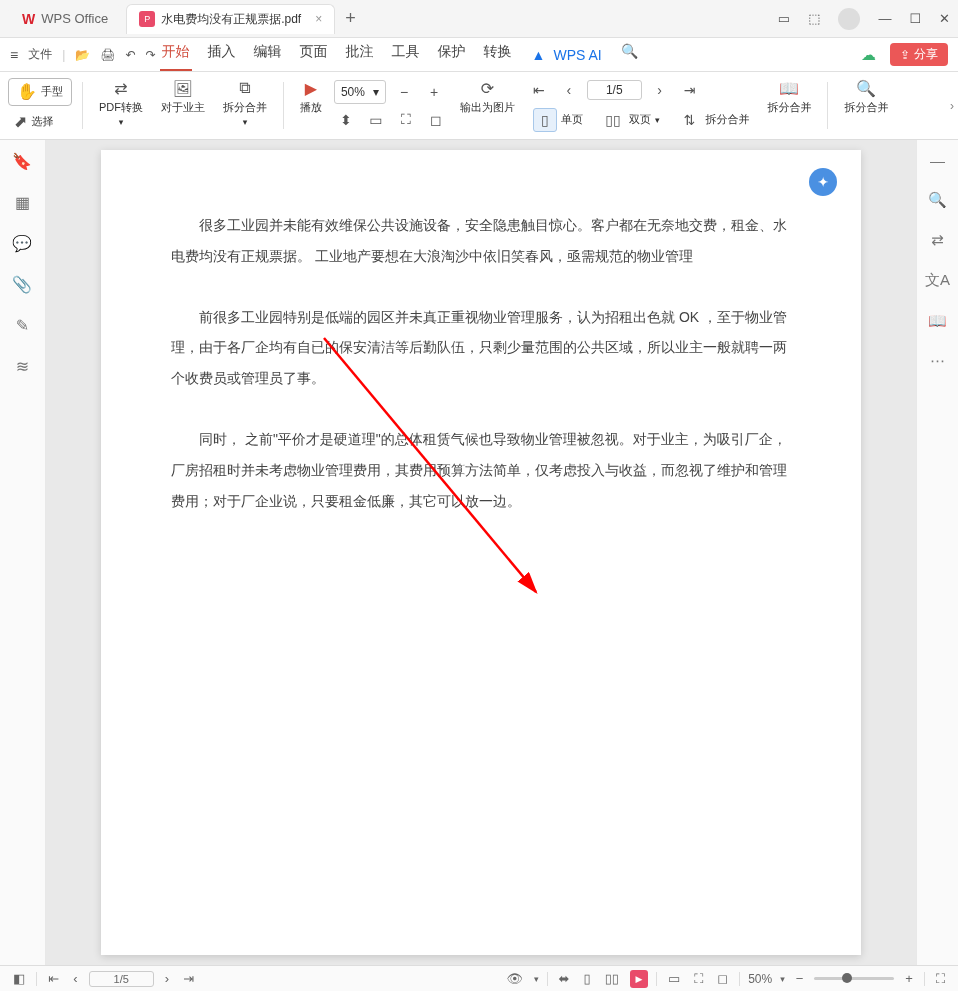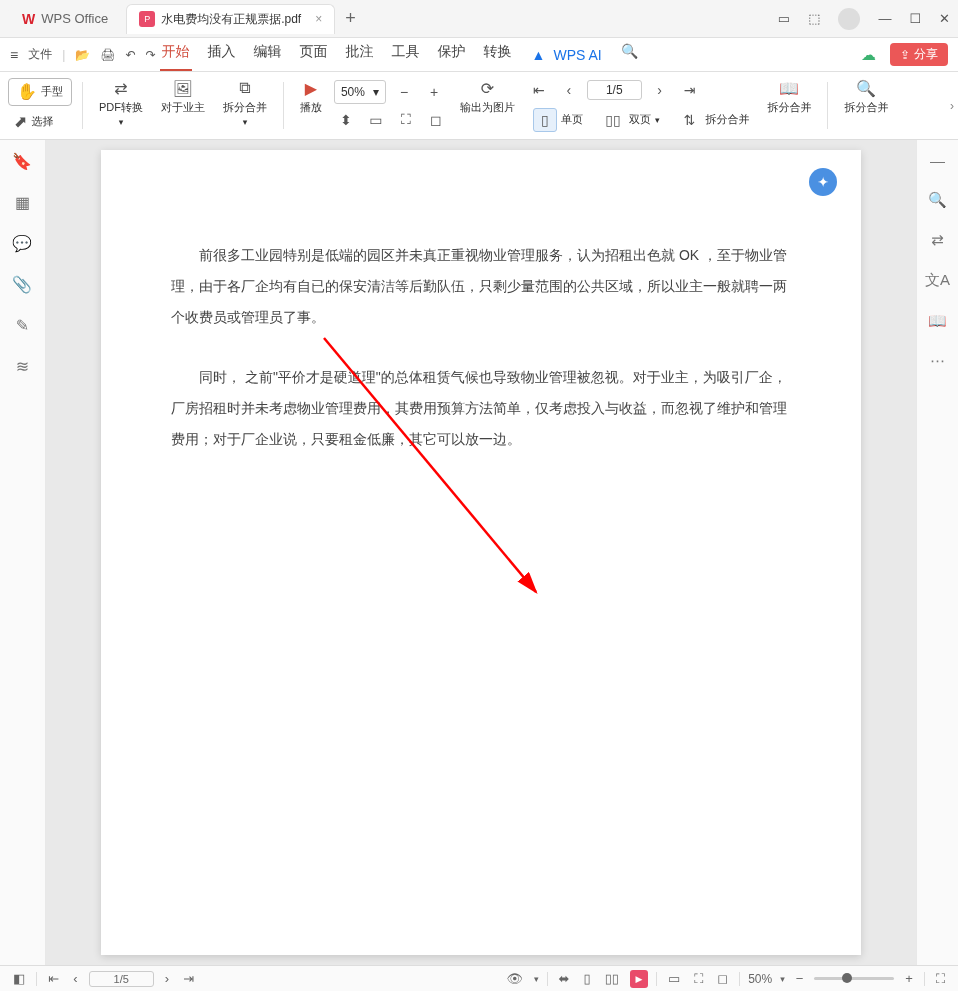--- a/index.html
+++ b/index.html
@@ -217,20 +217,21 @@
     <span>🔖</span>
     <span>▦</span>
     <span>💬</span>
     <span>📎</span>
     <span>✎</span>
     <span>≋</span>
   </div>
   <div class="doc-area">
     <div class="page">
       <div class="ai-badge">✦</div>
+      <p>很多工业园并未能有效维保公共设施设备，安全隐患触目惊心。客户都在无奈地交费，租金、水电费均没有正规票据。 工业地产要想在大浪淘沙中依旧笑春风，亟需规范的物业管理</p>
       <p style="margin-top:30px;">前很多工业园特别是低端的园区并未真正重视物业管理服务，认为招租出色就 OK ，至于物业管理，由于各厂企均有自已的保安清洁等后勤队伍，只剩少量范围的公共区域，所以业主一般就聘一两个收费员或管理员了事。</p>
       <p style="margin-top:30px;">同时， 之前"平价才是硬道理"的总体租赁气候也导致物业管理被忽视。对于业主，为吸引厂企，厂房招租时并未考虑物业管理费用，其费用预算方法简单，仅考虑投入与收益，而忽视了维护和管理费用；对于厂企业说，只要租金低廉，其它可以放一边。</p>
     </div>
     <svg class="arrow-svg" style="left:0;top:0;width:100%;height:100%;">
       <defs>
           <marker id="ah" markerWidth="10" markerHeight="10" refX="8" refY="3" orient="auto">
             <path d="M0,0 L0,6 L9,3 z" fill="#ff0000"></path>
           </marker>
         </defs>
       <line x1="278" y1="198" x2="490" y2="452" stroke="#ff0000" stroke-width="2.5" marker-end="url(#ah)"></line>

